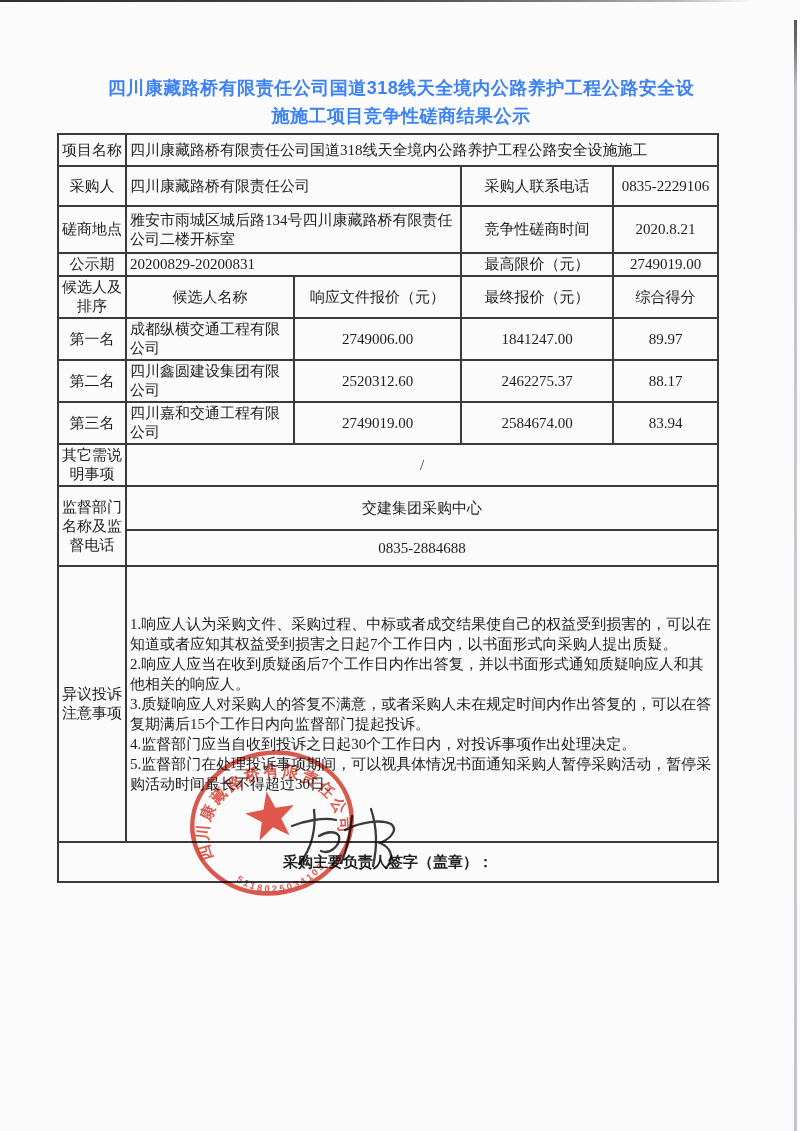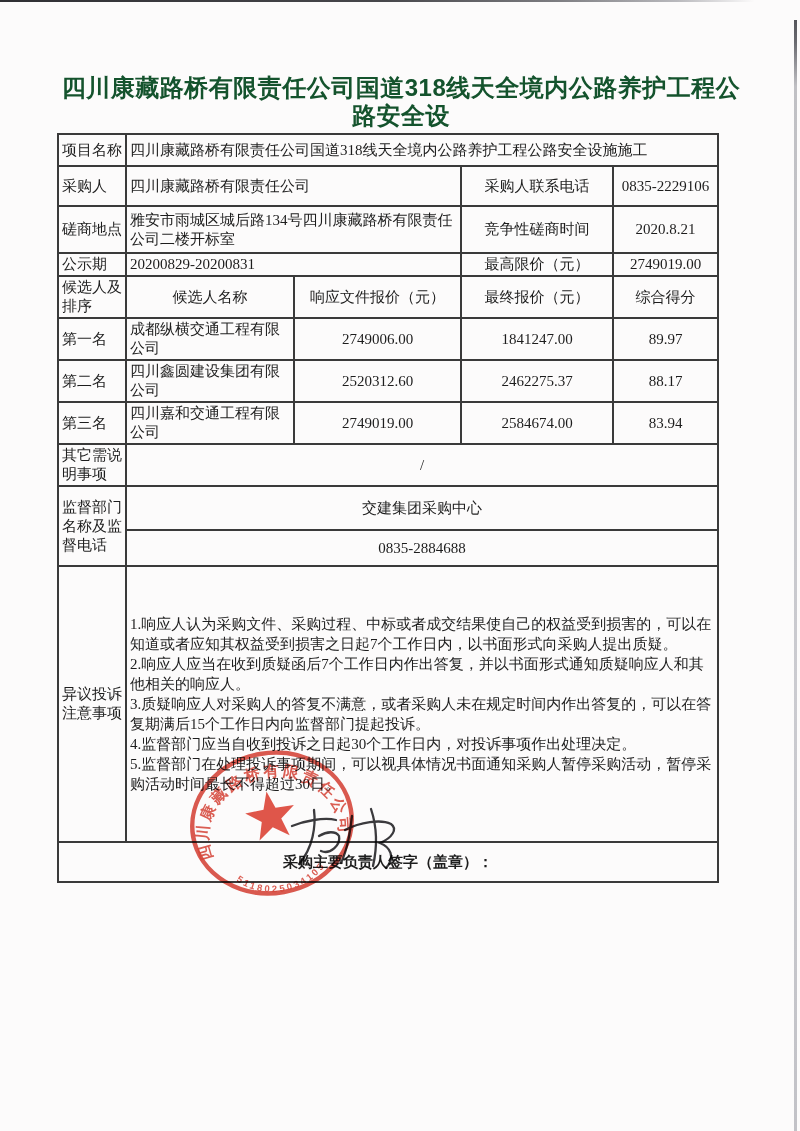--- a/index.html
+++ b/index.html
@@ -14,52 +14,53 @@
     position:absolute;top:0;left:0;width:770px;height:2px;
     background:linear-gradient(to right,#2f2f33 0%,#47474b 50%,#7c7c80 72%,#b9b9bd 88%,rgba(185,185,189,0) 98%);
   }
   .scan-right{
     position:absolute;top:20px;right:3px;width:3px;height:1111px;
     background:linear-gradient(to bottom,#55555b 0%,#6a6a70 2%,#c0c0c4 6%,#cbcbd0 60%,#c2c2c7 100%);
   }
   .doc-title{
     position:absolute;top:74px;left:54px;width:694px;text-align:center;
     font-family:"Liberation Sans","DejaVu Sans",sans-serif;
-    font-weight:bold;font-size:24px;line-height:28px;color:#14532d;letter-spacing:0.5px;
+    font-weight:bold;font-size:18px;line-height:28px;color:#3b82f6;letter-spacing:0.5px;
   }
   table.doc{
     position:absolute;left:57px;top:133px;width:660px;
     border-collapse:collapse;table-layout:fixed;
   }
   table.doc td{
     border:2px solid #3a3a3a;
     font-size:15px;line-height:19px;color:#1d1d1d;
     vertical-align:middle;padding:1px 3px;
     overflow:hidden;
   }
-  td.lbl{text-align:left;padding-left:4px;}
+  td.lbl{text-align:center;padding-left:4px;}
   td.ctr{text-align:center;}
   td.lft{text-align:left;padding-left:7px;}
   td.complaint-cell{vertical-align:middle;padding:6px 10px 6px 8px;}
   .complaint-line{font-size:15px;line-height:20px;text-align:left;}
   td.sig-row{font-weight:600;padding-left:6px;font-size:15.5px;text-align:center;}
   
   .seal{position:absolute;left:162px;top:728px;mix-blend-mode:multiply;opacity:0.93;}
   .signature{position:absolute;left:286px;top:800px;mix-blend-mode:multiply;}
 </style>
 </head>
 <body>
 
 <div class="page">
 
   <div class="scan-top"></div>
   <div class="scan-right"></div>
 
   <div class="doc-title">
     <div>四川康藏路桥有限责任公司国道318线天全境内公路养护工程公路安全设</div>
+    <div>施施工项目竞争性磋商结果公示</div>
   </div>
 
   <table class="doc">
     <colgroup>
       <col style="width:68px">
         <col style="width:168px">
         <col style="width:167px">
         <col style="width:152px">
         <col style="width:105px">
     </colgroup>

